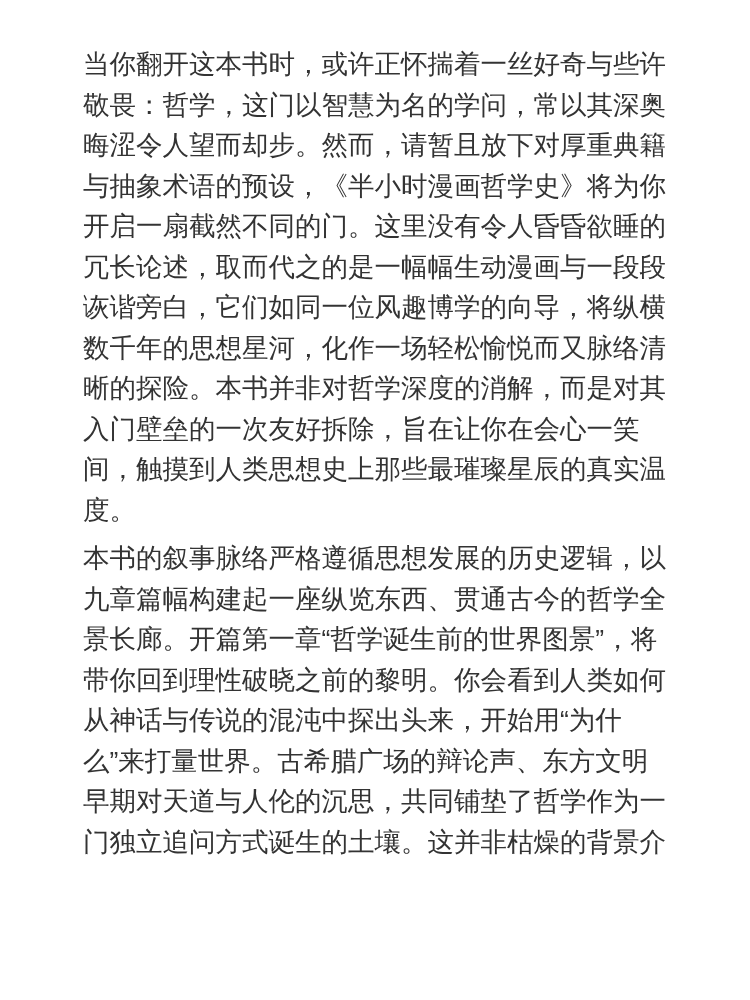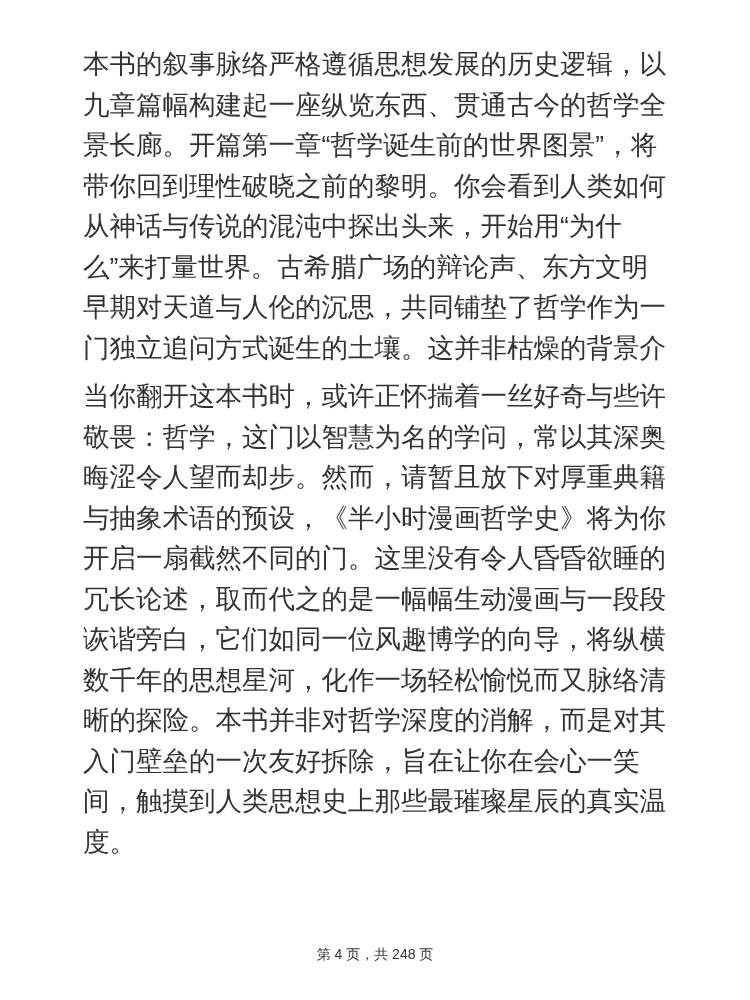--- a/index.html
+++ b/index.html
@@ -39,17 +39,16 @@
     text-align: center;
     font-size: 14px;
     color: #333333;
   }
 </style>
 </head>
 <body>
 
 <div class="page">
   <div class="content">
+    <p class="body-paragraph">当你翻开这本书时，或许正怀揣着一丝好奇与些许敬畏：哲学，这门以智慧为名的学问，常以其深奥晦涩令人望而却步。然而，请暂且放下对厚重典籍与抽象术语的预设，《半小时漫画哲学史》将为你开启一扇截然不同的门。这里没有令人昏昏欲睡的冗长论述，取而代之的是一幅幅生动漫画与一段段诙谐旁白，它们如同一位风趣博学的向导，将纵横数千年的思想星河，化作一场轻松愉悦而又脉络清晰的探险。本书并非对哲学深度的消解，而是对其入门壁垒的一次友好拆除，旨在让你在会心一笑间，触摸到人类思想史上那些最璀璨星辰的真实温度。</p>
     <p class="body-paragraph">本书的叙事脉络严格遵循思想发展的历史逻辑，以九章篇幅构建起一座纵览东西、贯通古今的哲学全景长廊。开篇第一章“哲学诞生前的世界图景”，将带你回到理性破晓之前的黎明。你会看到人类如何从神话与传说的混沌中探出头来，开始用“为什么”来打量世界。古希腊广场的辩论声、东方文明早期对天道与人伦的沉思，共同铺垫了哲学作为一门独立追问方式诞生的土壤。这并非枯燥的背景介</p>
-    <p class="body-paragraph">当你翻开这本书时，或许正怀揣着一丝好奇与些许敬畏：哲学，这门以智慧为名的学问，常以其深奥晦涩令人望而却步。然而，请暂且放下对厚重典籍与抽象术语的预设，《半小时漫画哲学史》将为你开启一扇截然不同的门。这里没有令人昏昏欲睡的冗长论述，取而代之的是一幅幅生动漫画与一段段诙谐旁白，它们如同一位风趣博学的向导，将纵横数千年的思想星河，化作一场轻松愉悦而又脉络清晰的探险。本书并非对哲学深度的消解，而是对其入门壁垒的一次友好拆除，旨在让你在会心一笑间，触摸到人类思想史上那些最璀璨星辰的真实温度。</p>
   </div>
-  <div class="page-footer">第 4 页，共 248 页</div>
 </div>
 
 </body></html>

